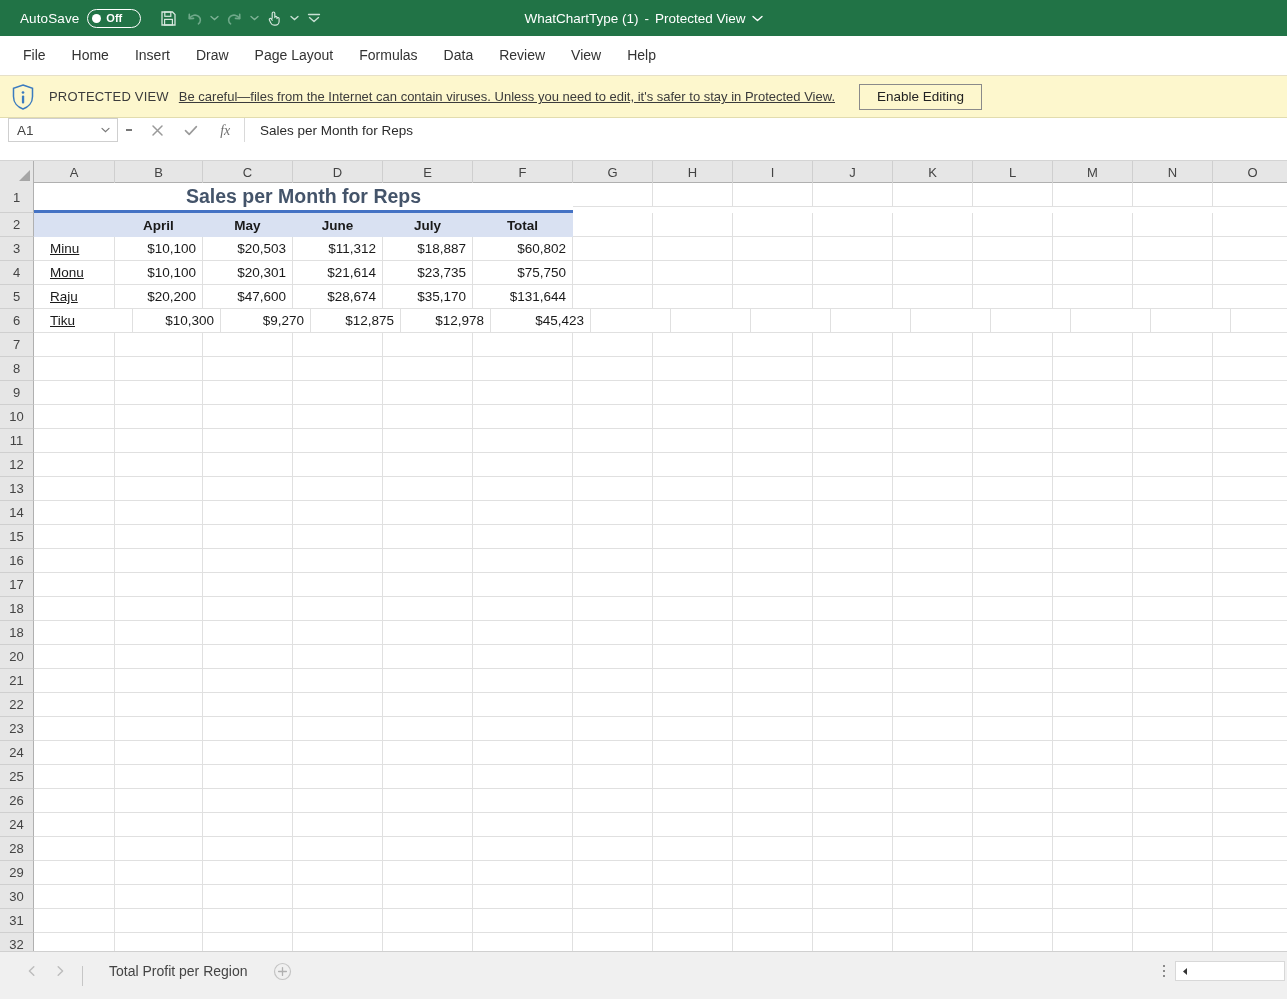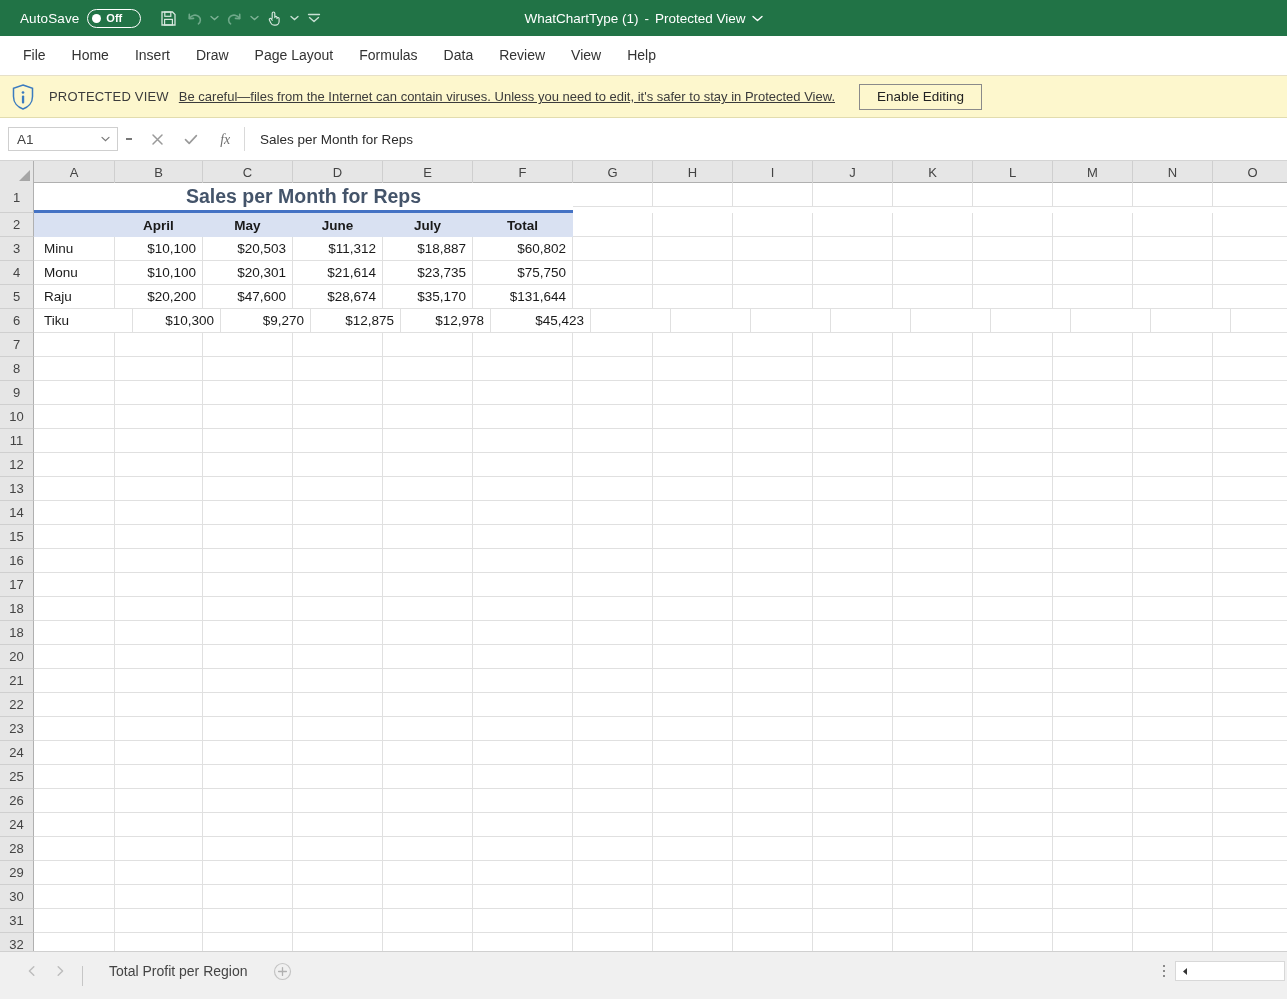--- a/index.html
+++ b/index.html
@@ -108,21 +108,21 @@
     font-size: 13.5px; color: #222222;
     display: flex; align-items: center;
     cursor: pointer;
     font-family: "Liberation Sans", sans-serif;
   }
 
   
   .fbar {
     height: 43px; width: 1287px;
     background: #ffffff;
-    display: flex; align-items: center;
+    display: flex; align-items: flex-start;
     border-bottom: 1px solid #d4d4d4;
   }
   .namebox {
     margin-left: 8px;
     width: 110px; height: 24px;
     border: 1px solid #cfcfcf; background: #ffffff;
     display: flex; align-items: center; justify-content: space-between;
     cursor: pointer;
   }
   .namebox-txt { font-size: 13.5px; color: #444; margin-left: 8px; }
@@ -198,21 +198,21 @@
     height: 24px; flex: none;
     border-right: 1px solid #e0e0e0;
     border-bottom: 1px solid #e0e0e0;
     font-size: 13.5px; color: #1a1a1a;
     display: flex; align-items: center;
     padding: 0 5px;
     overflow: hidden; white-space: nowrap;
     cursor: cell;
   }
   .cell.num { justify-content: flex-end; padding-right: 6px; }
-  .cell.lbl { justify-content: flex-start; padding-left: 10px; }
+  .cell.lbl { justify-content: flex-start; padding-left: 16px; text-decoration: underline; }
   .cell.hdr {
     background: #d9e1f2; font-weight: bold;
     justify-content: center; color: #1a1a1a;
     border-right-color: #d9e1f2;
     border-bottom: none;
   }
   .cell.hdr.blank { border-right-color: #d9e1f2; }
   .titlecell {
     height: 30px;
     display: flex; align-items: center; justify-content: center;

